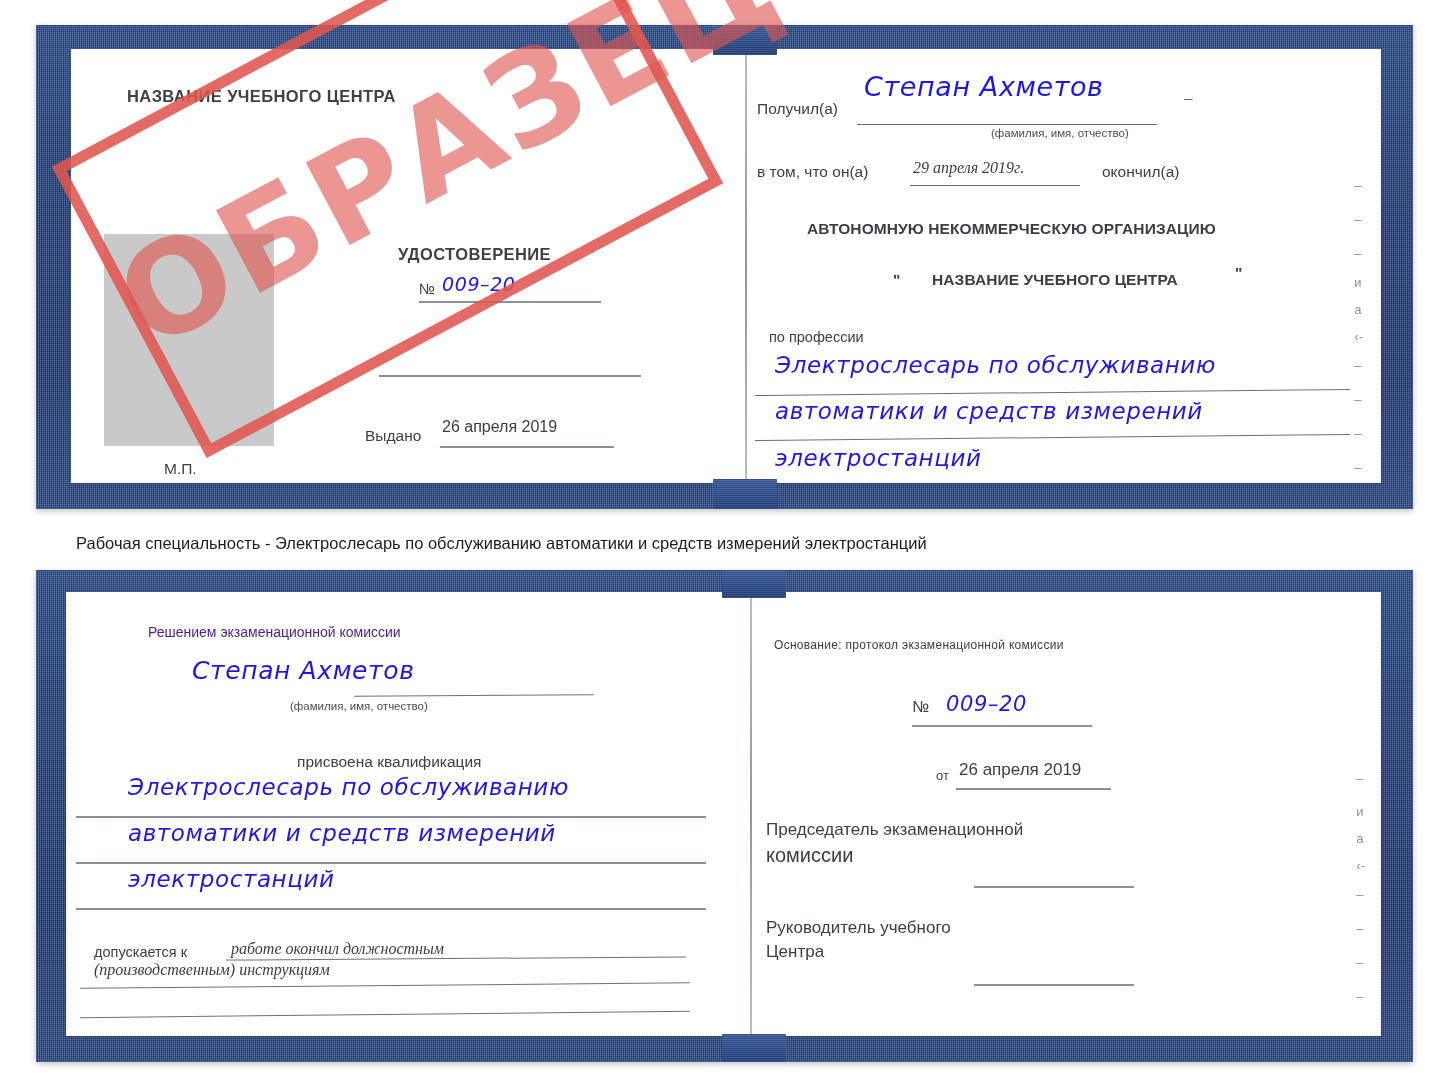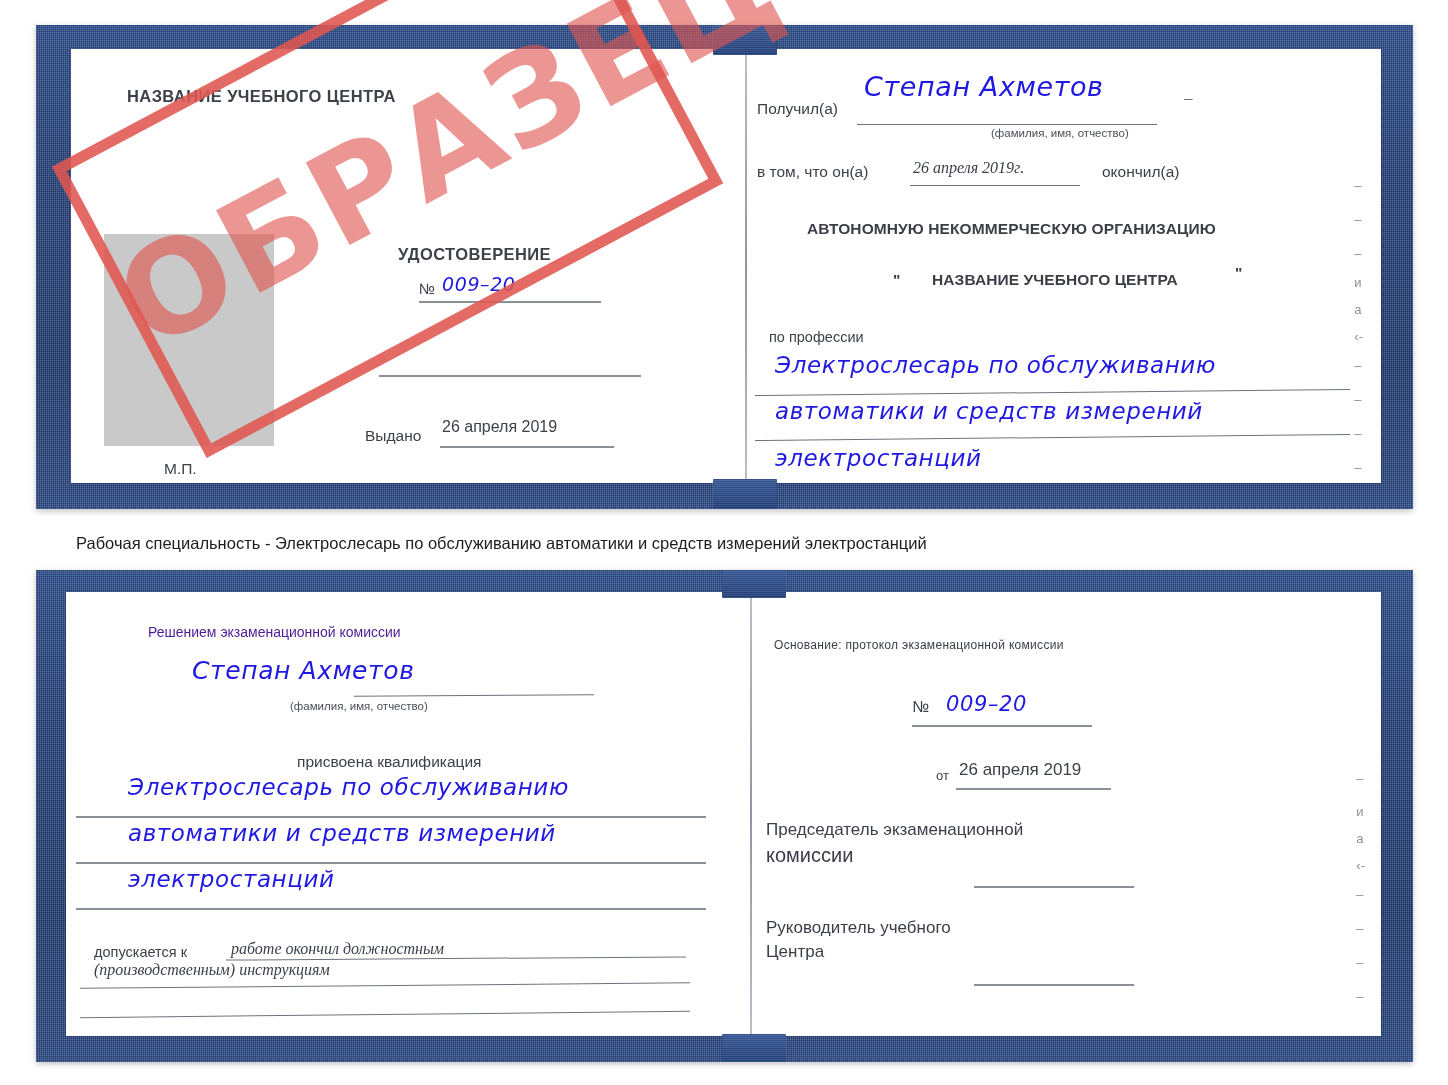--- a/index.html
+++ b/index.html
@@ -151,21 +151,21 @@
 
       <div class="sheet right" style="width:634px;">
 
         <div class="t lbl" style="left:10px;top:51px;">Получил(а)</div>
         <div class="hand" style="left:117px;top:22px;font-size:27px;">Степан Ахметов</div>
         <div class="rule dark" style="left:110px;top:75px;width:300px;"></div>
         <div class="t lbl-sm" style="left:244px;top:78px;">(фамилия, имя, отчество)</div>
         <div class="t lbl" style="left:437px;top:40px;color:#6d727a;">–</div>
 
         <div class="t lbl" style="left:10px;top:114px;">в том, что он(а)</div>
-        <div class="t ser" style="left:166px;top:110px;">26 апреля 2019г.</div>
+        <div class="t ser" style="left:166px;top:110px;">29 апреля 2019г.</div>
         <div class="rule dark" style="left:163px;top:136px;width:170px;"></div>
         <div class="t lbl" style="left:355px;top:114px;">окончил(а)</div>
 
         <div class="t org" style="left:60px;top:171px;">АВТОНОМНУЮ НЕКОММЕРЧЕСКУЮ ОРГАНИЗАЦИЮ</div>
         <div class="t org" style="left:146px;top:222px;">"</div>
         <div class="t org" style="left:185px;top:222px;">НАЗВАНИЕ УЧЕБНОГО ЦЕНТРА</div>
         <div class="t org" style="left:488px;top:215px;">"</div>
 
         <div class="t lbl" style="left:22px;top:280px;font-size:14.5px;">по профессии</div>
 

